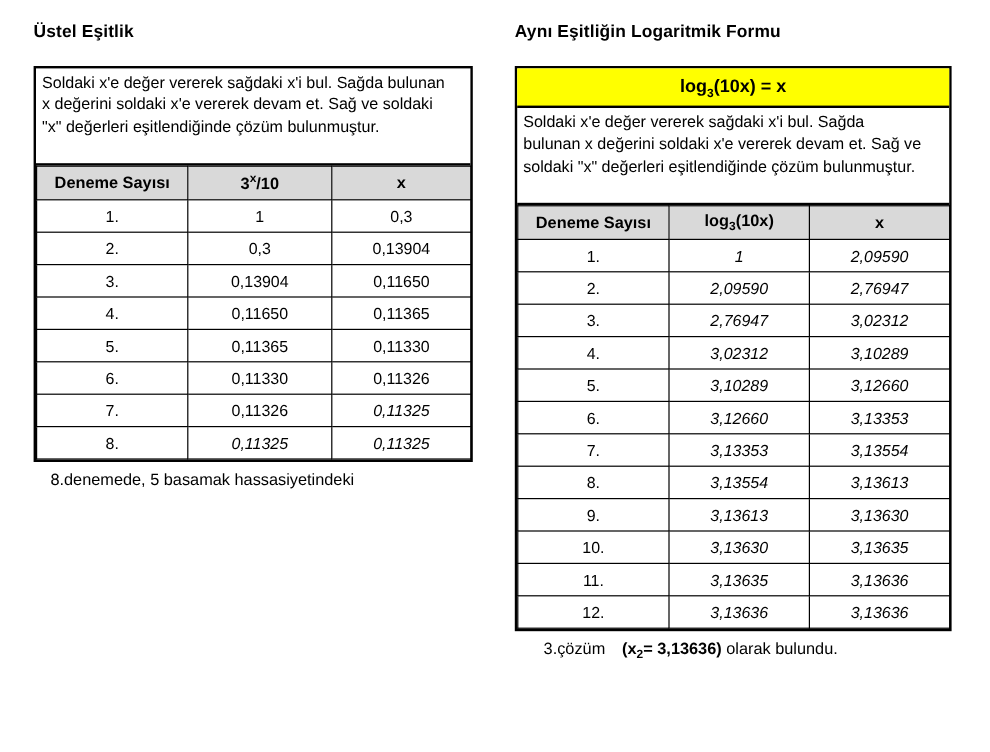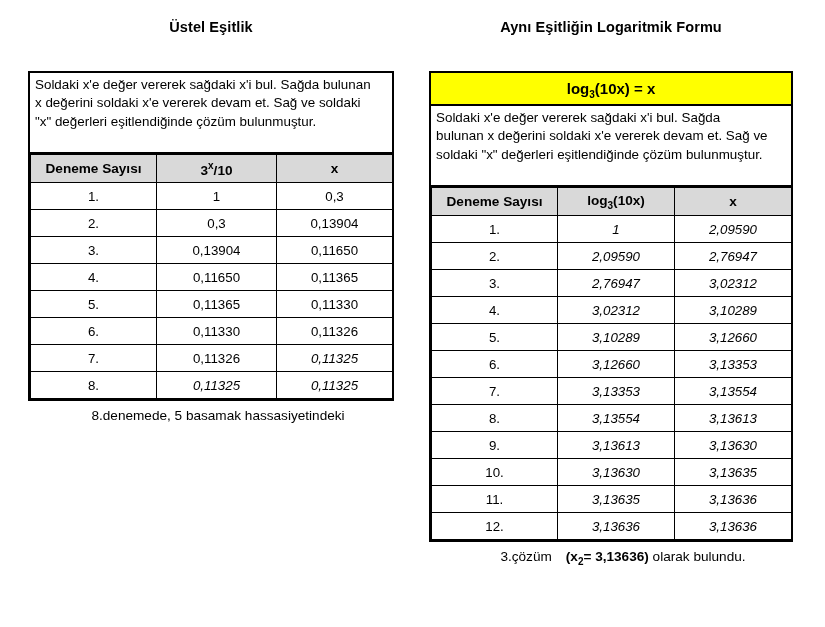--- a/index.html
+++ b/index.html
@@ -16,27 +16,26 @@
     position: relative;
   }
   .panel {
     position: absolute;
     top: 0;
   }
   #panel-left  { left: 28px;  width: 366px; }
   #panel-right { left: 429px; width: 364px; }
 
   .panel-title {
-    text-align: center;
     font-size: 14.5px;
     font-weight: bold;
     letter-spacing: 0.1px;
     height: 55px;
     line-height: 55px;
-    padding-bottom: 16px;
+    padding-bottom: 0;
     white-space: nowrap;
   }
 
   .box {
     border: 2px solid #000000;
     border-collapse: collapse;
     background: #ffffff;
   }
 
   .eq-bar {
@@ -101,21 +100,20 @@
     font-size: 13.6px;
   }
   .v-italic  { font-style: italic; }
   .v-bolditalic { font-style: italic; font-weight: bold; }
 
   .caption {
     font-size: 13.6px;
     line-height: 1.45;
     padding-top: 5px;
     padding-left: 14px;
-    text-align: center;
   }
   .caption .line2 { padding-left: 10px; }
   .caption b { font-weight: bold; }
   .caption sub { font-size: 10px; vertical-align: sub; }
 
   .gap { display: inline-block; width: 14px; }
 </style>
 </head>
 <body>
 

